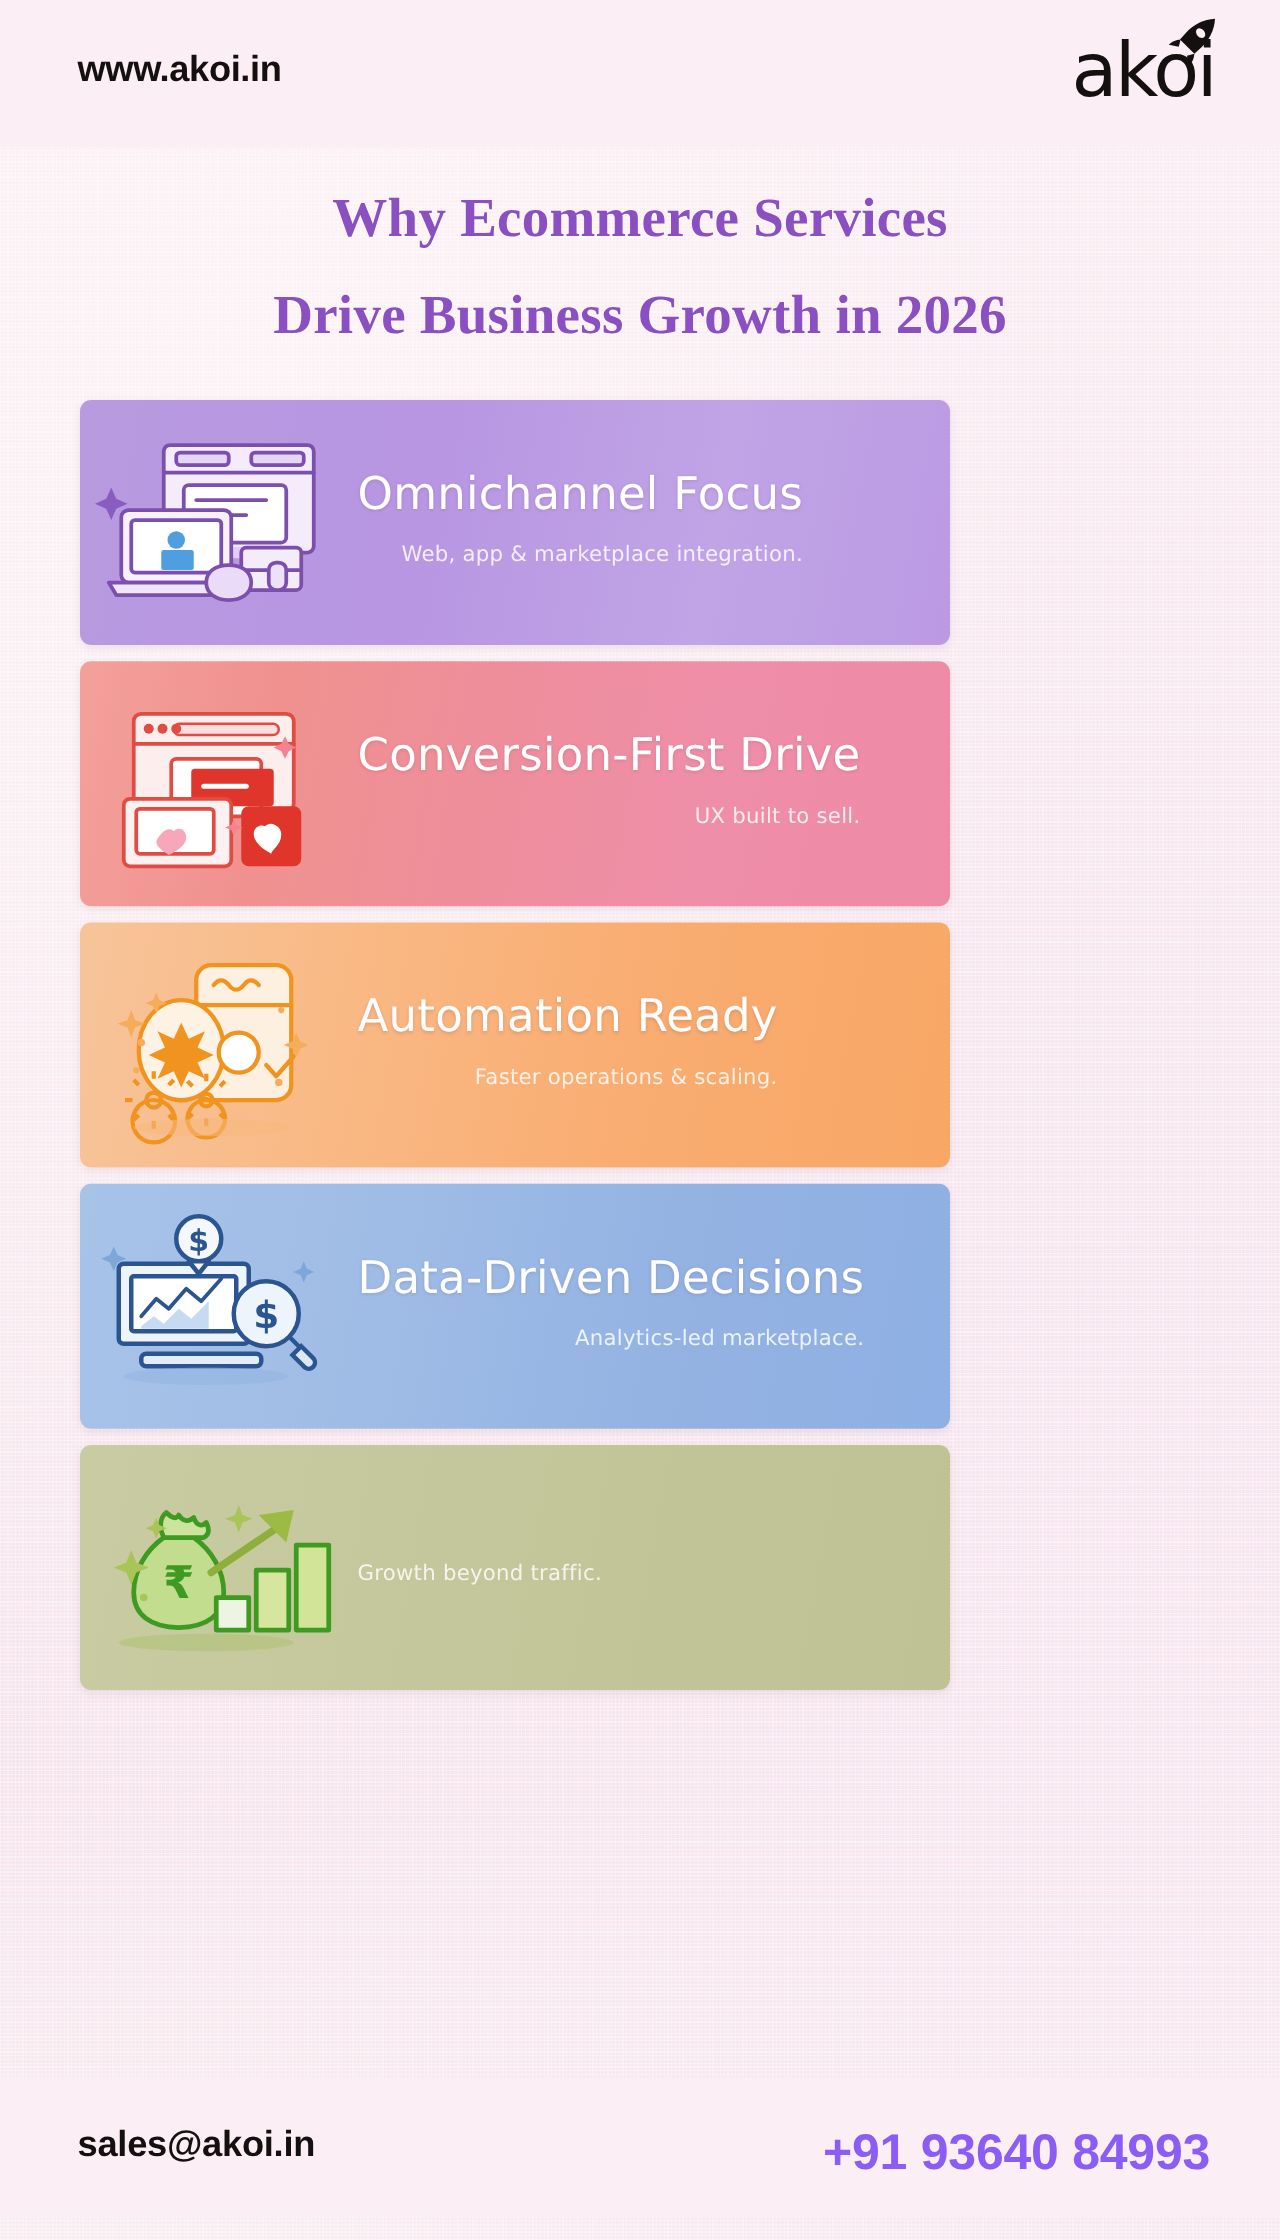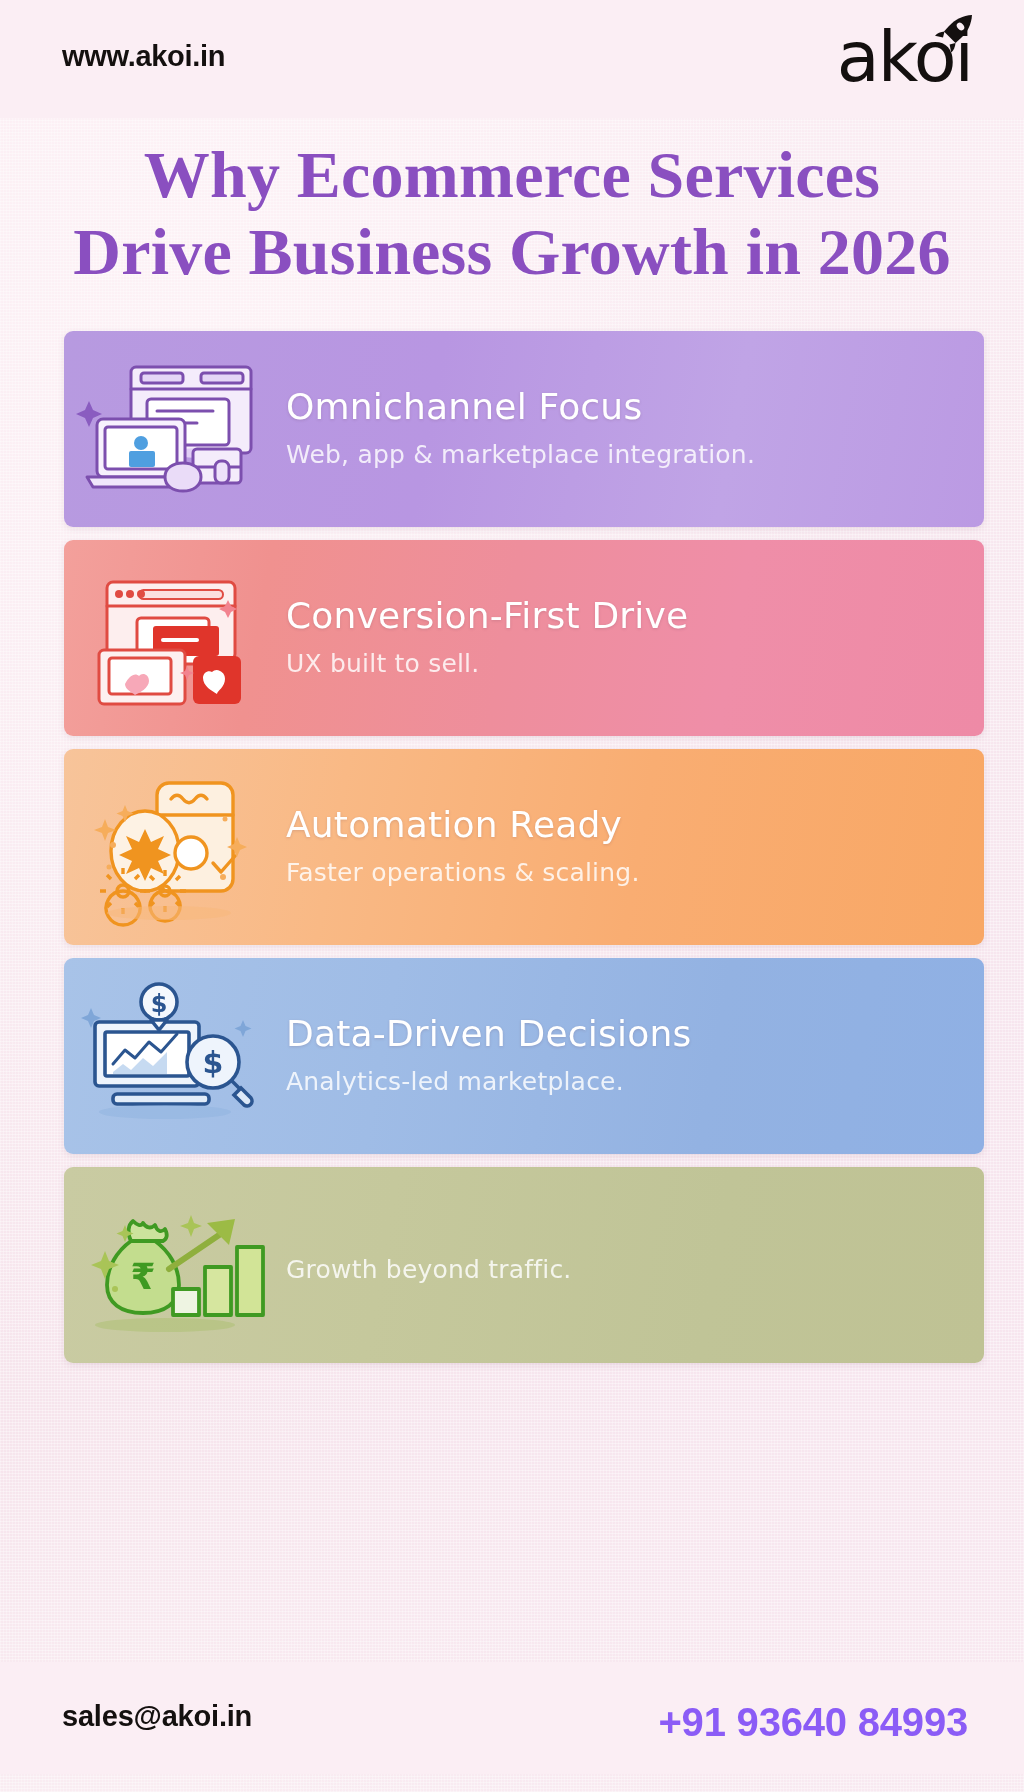--- a/index.html
+++ b/index.html
@@ -41,48 +41,48 @@
     position:absolute; left:62px; top:40px;
     font-size:29px; font-weight:bold; color:#14100f;
     letter-spacing:-.3px;
     font-family:"Liberation Sans", sans-serif;
   }
   .brand{
     position:absolute; right:52px; top:22px;
     display:flex; align-items:flex-end;
   }
   .brand-word{
-    font-size:70px; line-height:70px; font-weight:400;
+    font-size:60px; line-height:70px; font-weight:400;
     color:#14100f; letter-spacing:-2px;
     font-family:"DejaVu Sans", sans-serif;
   }
   .rocket-icon{
     position:absolute; right:-4px; top:-10px;
     width:52px; height:52px;
   }
 
   
   .title-block{
     position:absolute; top:136px; left:0; right:0;
     text-align:center; z-index:4;
   }
   .title-line{
     font-family:"Liberation Serif", serif;
     font-weight:bold;
-    font-size:66px;
+    font-size:44px;
     line-height:77px;
     color:#8a4fc0;
     letter-spacing:.2px;
     text-shadow:0 1px 2px rgba(255,255,255,.55);
   }
 
   
   .cards{
-    position:absolute; top:331px; left:64px;
-    width:920px; z-index:4;
+    position:absolute; top:320px; left:64px;
+    width:696px; z-index:4;
   }
   .card{
     position:relative;
     height:196px;
     border-radius:9px;
     margin-bottom:13px;
     display:flex;
     align-items:center;
     overflow:hidden;
     box-shadow:0 2px 7px rgba(120,80,110,.12);
@@ -99,25 +99,26 @@
     font-weight:400;
     font-size:36px;
     line-height:42px;
     color:#ffffff;
     letter-spacing:.2px;
     text-shadow:0 1px 3px rgba(90,50,80,.18);
   }
   .card-sub{
     font-family:"DejaVu Sans", sans-serif;
     font-weight:400;
-    font-size:25px;
+    font-size:17px;
     line-height:34px;
     margin-top:10px;
     color:rgba(255,255,255,.82);
     letter-spacing:.2px;
+    text-align:right;
   }
 
   
   .card-1{ background:linear-gradient(100deg,#b79ae0 0%,#b896e2 40%,#c0a4e6 72%,#bb9ae3 100%); }
   .card-2{ background:linear-gradient(100deg,#f3a09b 0%,#f0918f 22%,#ee8e9c 48%,#ef8ea8 72%,#ee8aa6 100%); }
   .card-3{ background:linear-gradient(100deg,#f7c49a 0%,#f9b985 30%,#f9ad72 62%,#f8a765 100%); }
   .card-4{ background:linear-gradient(100deg,#a8c3e8 0%,#9fbce6 35%,#93b2e2 70%,#8fb0e4 100%); }
   .card-5{ background:linear-gradient(100deg,#c9cba2 0%,#c5c89c 35%,#c0c497 70%,#bfc294 100%); }
 
   

